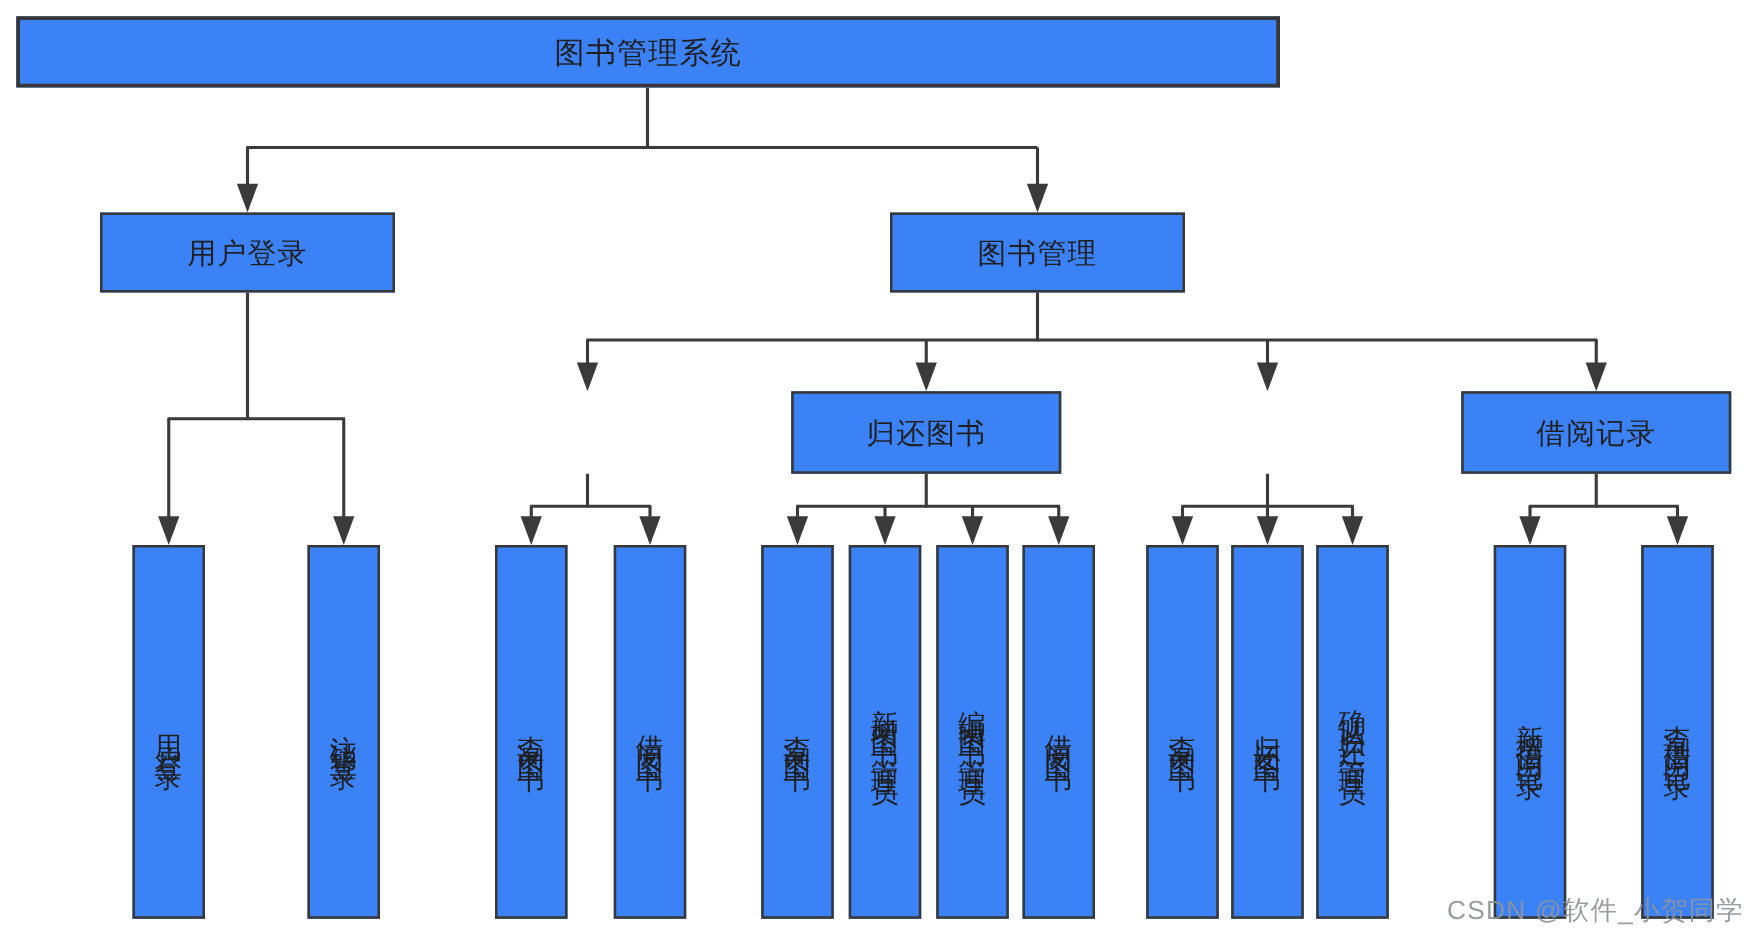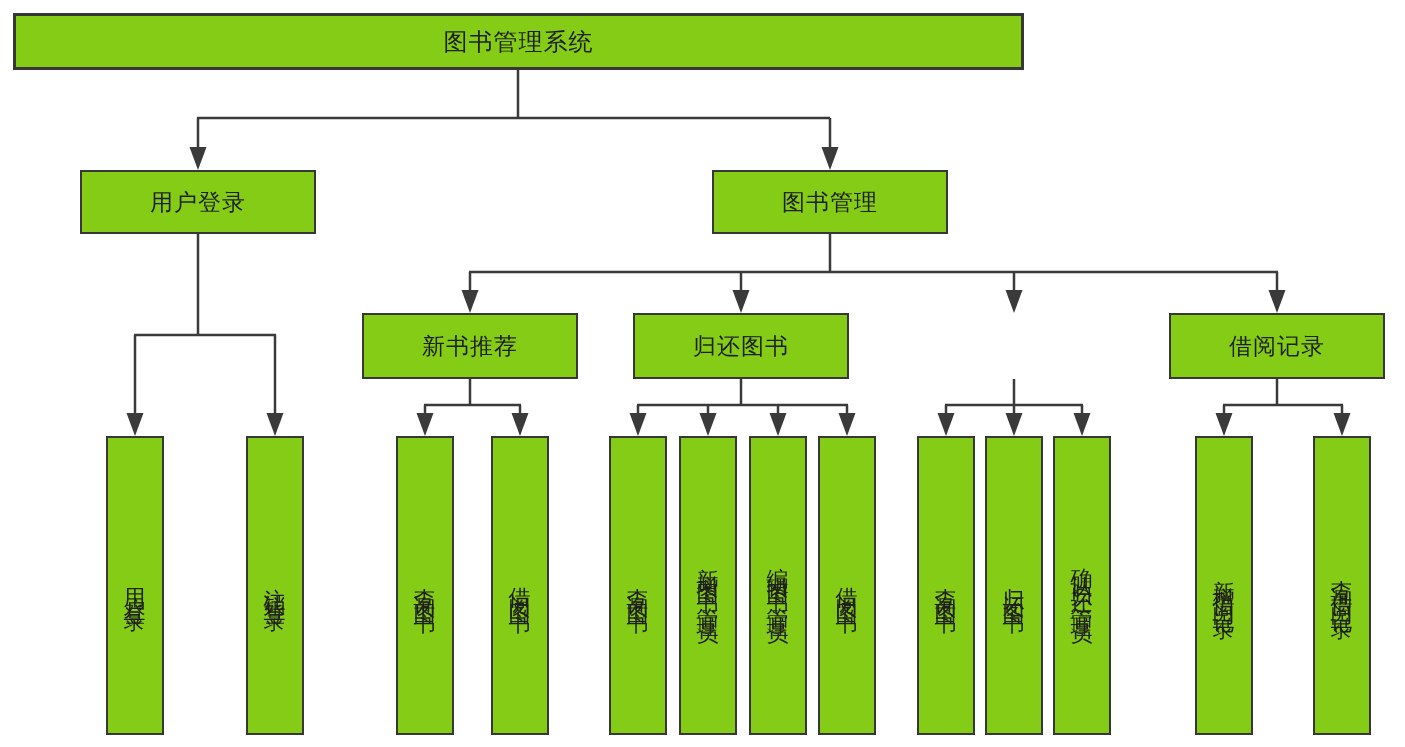--- a/index.html
+++ b/index.html
@@ -4,21 +4,21 @@
 <style>
   html,body { margin:0; padding:0; background:#ffffff; }
   .stage {
     position:relative; width:1405px; height:747px;
     background:#ffffff; overflow:hidden;
     font-family:"Liberation Sans", sans-serif;
     color:#1f1f1f;
   }
   .stage svg { position:absolute; left:0; top:0; }
   .box {
-    position:absolute; box-sizing:border-box; background:#84cc16;
+    position:absolute; box-sizing:border-box; background:#3b82f6;
     border:2px solid #373737;
     display:flex; align-items:center; justify-content:center;
     text-align:center; white-space:nowrap;
   }
   .root  { border-width:3px; font-size:24px; letter-spacing:1px; }
   .lvl2  { font-size:23px; letter-spacing:1px; }
   .lvl3  { font-size:23px; letter-spacing:1px; }
   .leaf  { }
   .leaf .vtext {
     writing-mode:vertical-rl; text-orientation:mixed;
@@ -95,21 +95,20 @@
     <line x1="1342" y1="405" x2="1342" y2="415"></line>
     <polygon points="1215.5,413 1232.5,413 1224,436" fill="#3a3a3a" stroke="none"></polygon>
     <polygon points="1333.5,413 1350.5,413 1342,436" fill="#3a3a3a" stroke="none"></polygon>
   </svg>
 
   <div class="box root" style="left:13px; top:13px; width:1011px; height:57px;">图书管理系统</div>
 
   <div class="box lvl2" style="left:80px; top:170px; width:236px; height:64px;">用户登录</div>
   <div class="box lvl2" style="left:712px; top:170px; width:236px; height:64px;">图书管理</div>
 
-  <div class="box lvl3" style="left:362px; top:313px; width:216px; height:66px;">新书推荐</div>
   <div class="box lvl3" style="left:633px; top:313px; width:216px; height:66px;">归还图书</div>
   <div class="box lvl3" style="left:1169px; top:313px; width:216px; height:66px;">借阅记录</div>
 
   <div class="box leaf" style="left:106px; top:436px; width:58px; height:299px;">
     <span class="vtext">用户登录</span>
   </div>
   <div class="box leaf" style="left:246px; top:436px; width:58px; height:299px;">
     <span class="vtext">注销登录</span>
   </div>
 
@@ -143,13 +142,14 @@
     <span class="vtext">确认归还（管理员）</span>
   </div>
 
   <div class="box leaf" style="left:1195px; top:436px; width:58px; height:299px;">
     <span class="vtext">新增借阅记录</span>
   </div>
   <div class="box leaf" style="left:1313px; top:436px; width:58px; height:299px;">
     <span class="vtext">查询借阅记录</span>
   </div>
 
+  <div class="watermark">CSDN @软件_小贺同学</div>
 </div>
 
 </body></html>

